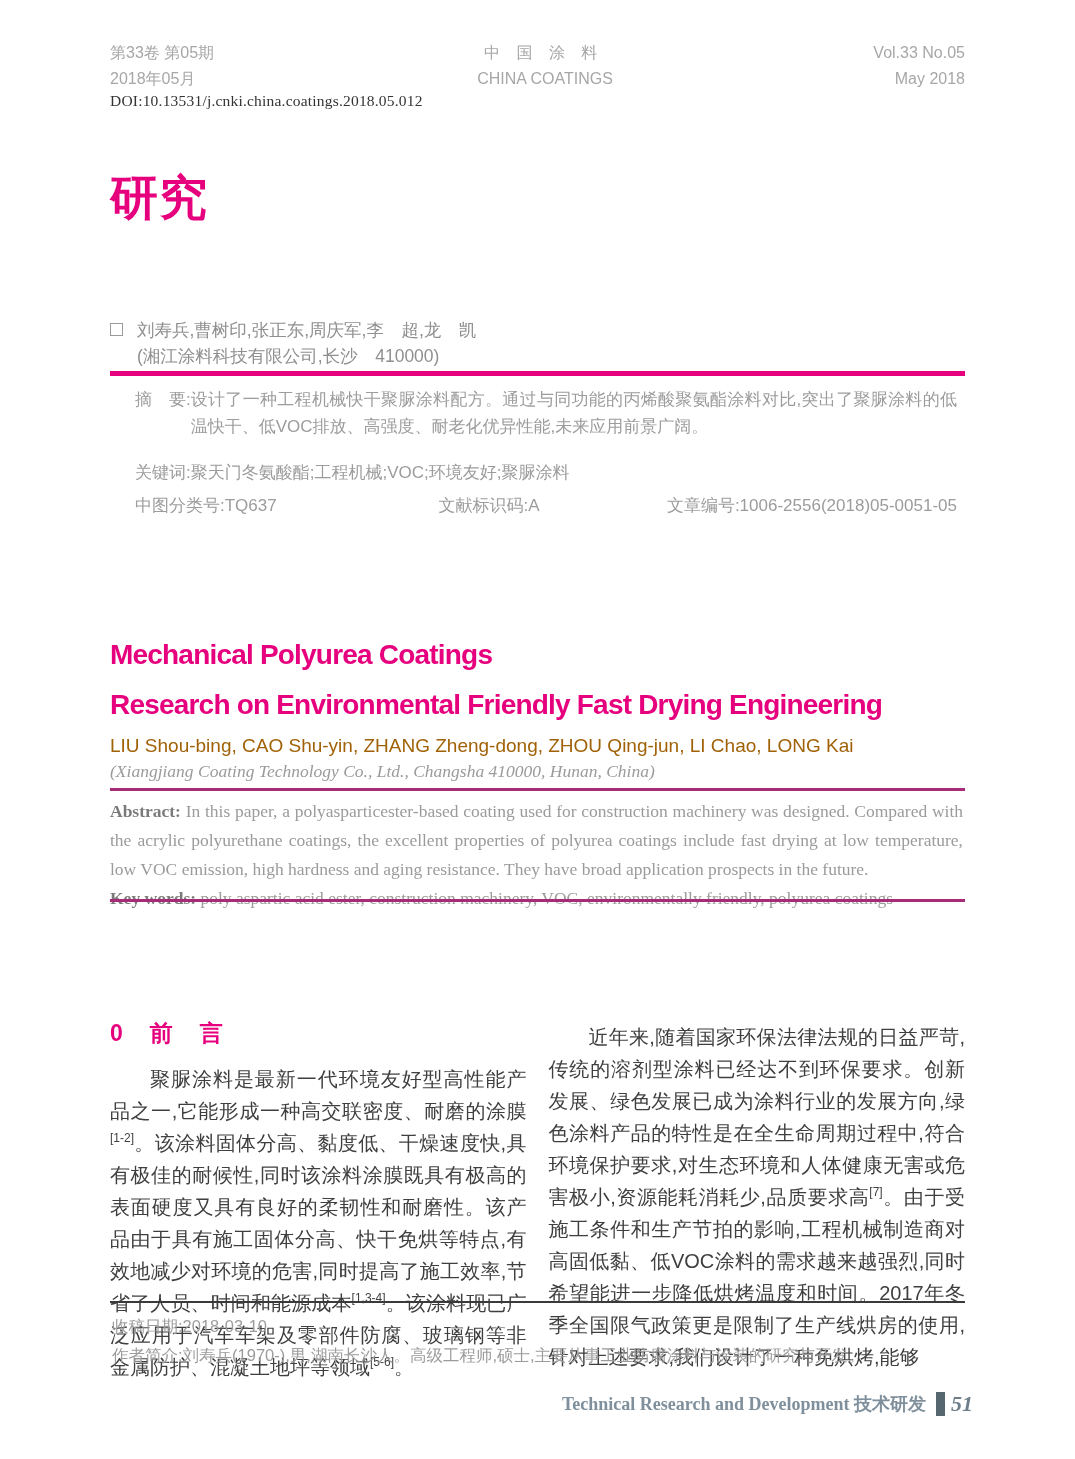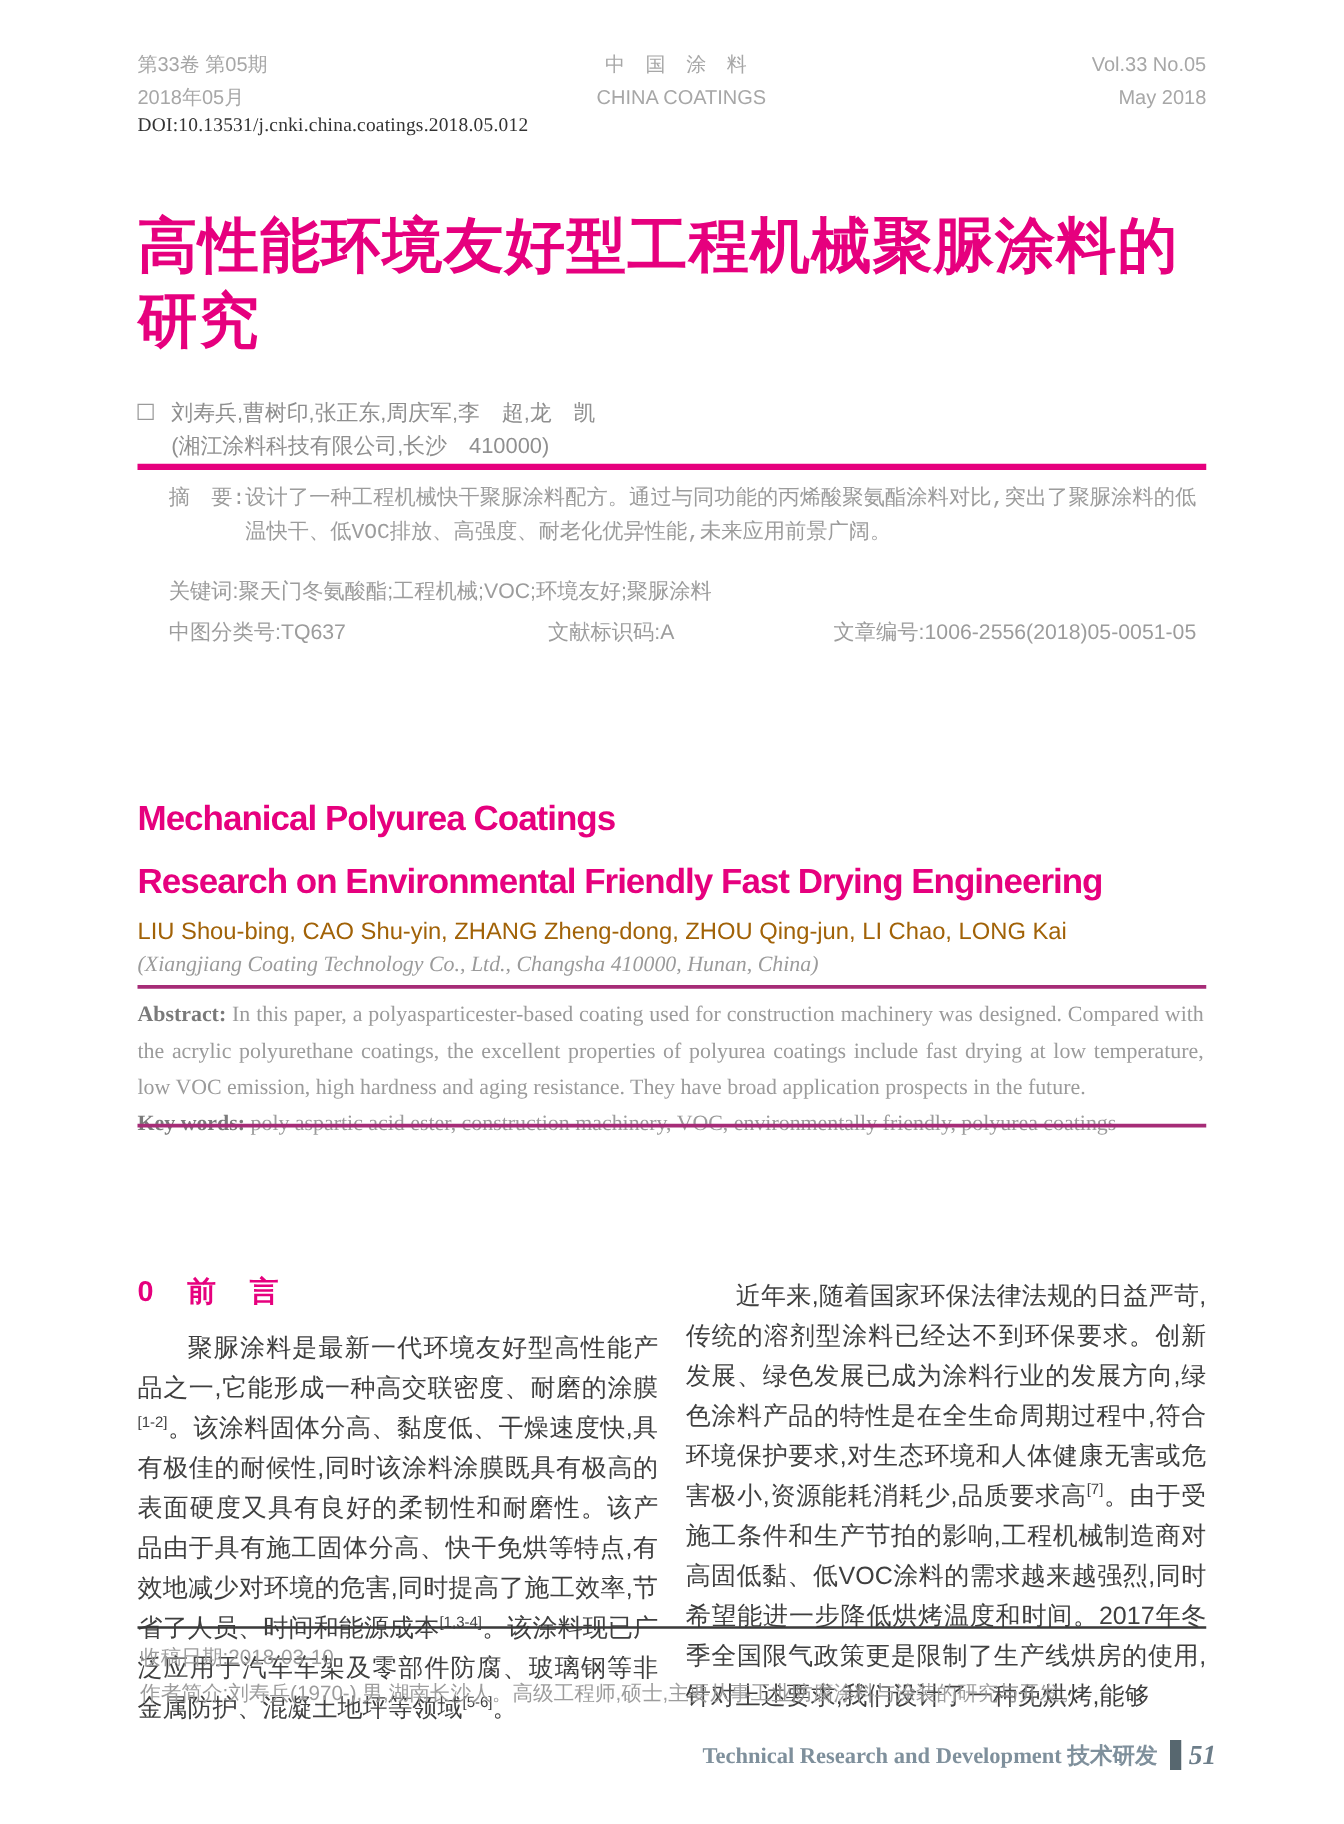--- a/index.html
+++ b/index.html
@@ -20,21 +20,21 @@
 
   
   .cn-title { position:absolute; left:110px; right:110px; top:168px; color:#e6007e; font-weight:bold; font-size:48px; line-height:60px; letter-spacing:1px; }
   .cn-authors { position:absolute; left:110px; top:318px; color:#8f8f8f; font-size:17.5px; display:flex; align-items:center; gap:14px; }
   .cn-authors .sq { display:inline-block; width:13px; height:13px; border:1.5px solid #9a9a9a; margin-top:-2px; }
   .cn-affil { position:absolute; left:137px; top:344px; color:#8f8f8f; font-size:17.5px; }
   .rule-thick { position:absolute; left:110px; right:110px; top:371px; height:5px; background:#e6007e; }
 
   
   .cn-meta { position:absolute; left:135px; right:118px; top:386px; color:#9c9c9c; font-size:17px; line-height:27px; }
-  .abs-row { display:flex;font-family:Liberation Mono, monospace; }
+  .abs-row { display:flex; }
   .abs-row .lbl { flex:0 0 auto; white-space:nowrap; }
   .abs-row .txt { flex:1 1 auto; text-align:justify; }
   .kw-row { margin-top:19px; }
   .class-row { margin-top:6px; display:flex;justify-content:space-between; }
   .class-row .c1 { width:300px; }
   .class-row .c2 { width:225px; }
 
   
   .en-title { position:absolute; left:110px; right:90px; top:630px; color:#e6007e; font-weight:bold; font-size:28px; line-height:50px; letter-spacing:-0.8px; white-space:nowrap; }
   .en-authors { position:absolute; left:110px; top:735px; color:#a16207; font-size:19px; }
@@ -74,21 +74,20 @@
     </div>
     <div class="row">
       <span>2018年05月</span>
       <span>CHINA COATINGS</span>
       <span>May 2018</span>
     </div>
   </div>
   <div class="doi">DOI:10.13531/j.cnki.china.coatings.2018.05.012</div>
 
   <div class="cn-title">
-    <div>高性能环境友好型工程机械聚脲涂料的</div>
     <div>研究</div>
   </div>
   <div class="cn-authors">
     <span class="sq"></span>
     <span>刘寿兵,曹树印,张正东,周庆军,李　超,龙　凯</span>
   </div>
   <div class="cn-affil">(湘江涂料科技有限公司,长沙　410000)</div>
   <div class="rule-thick"></div>
 
   <div class="cn-meta">

